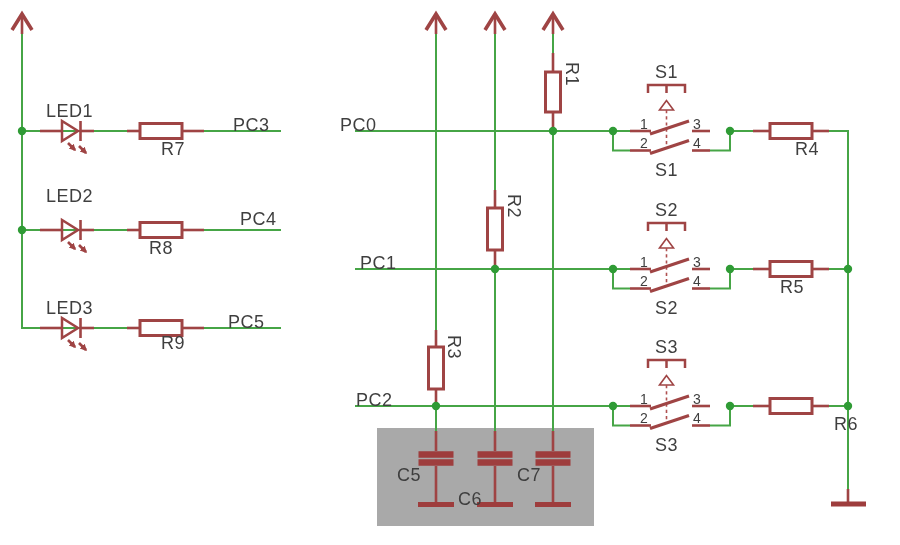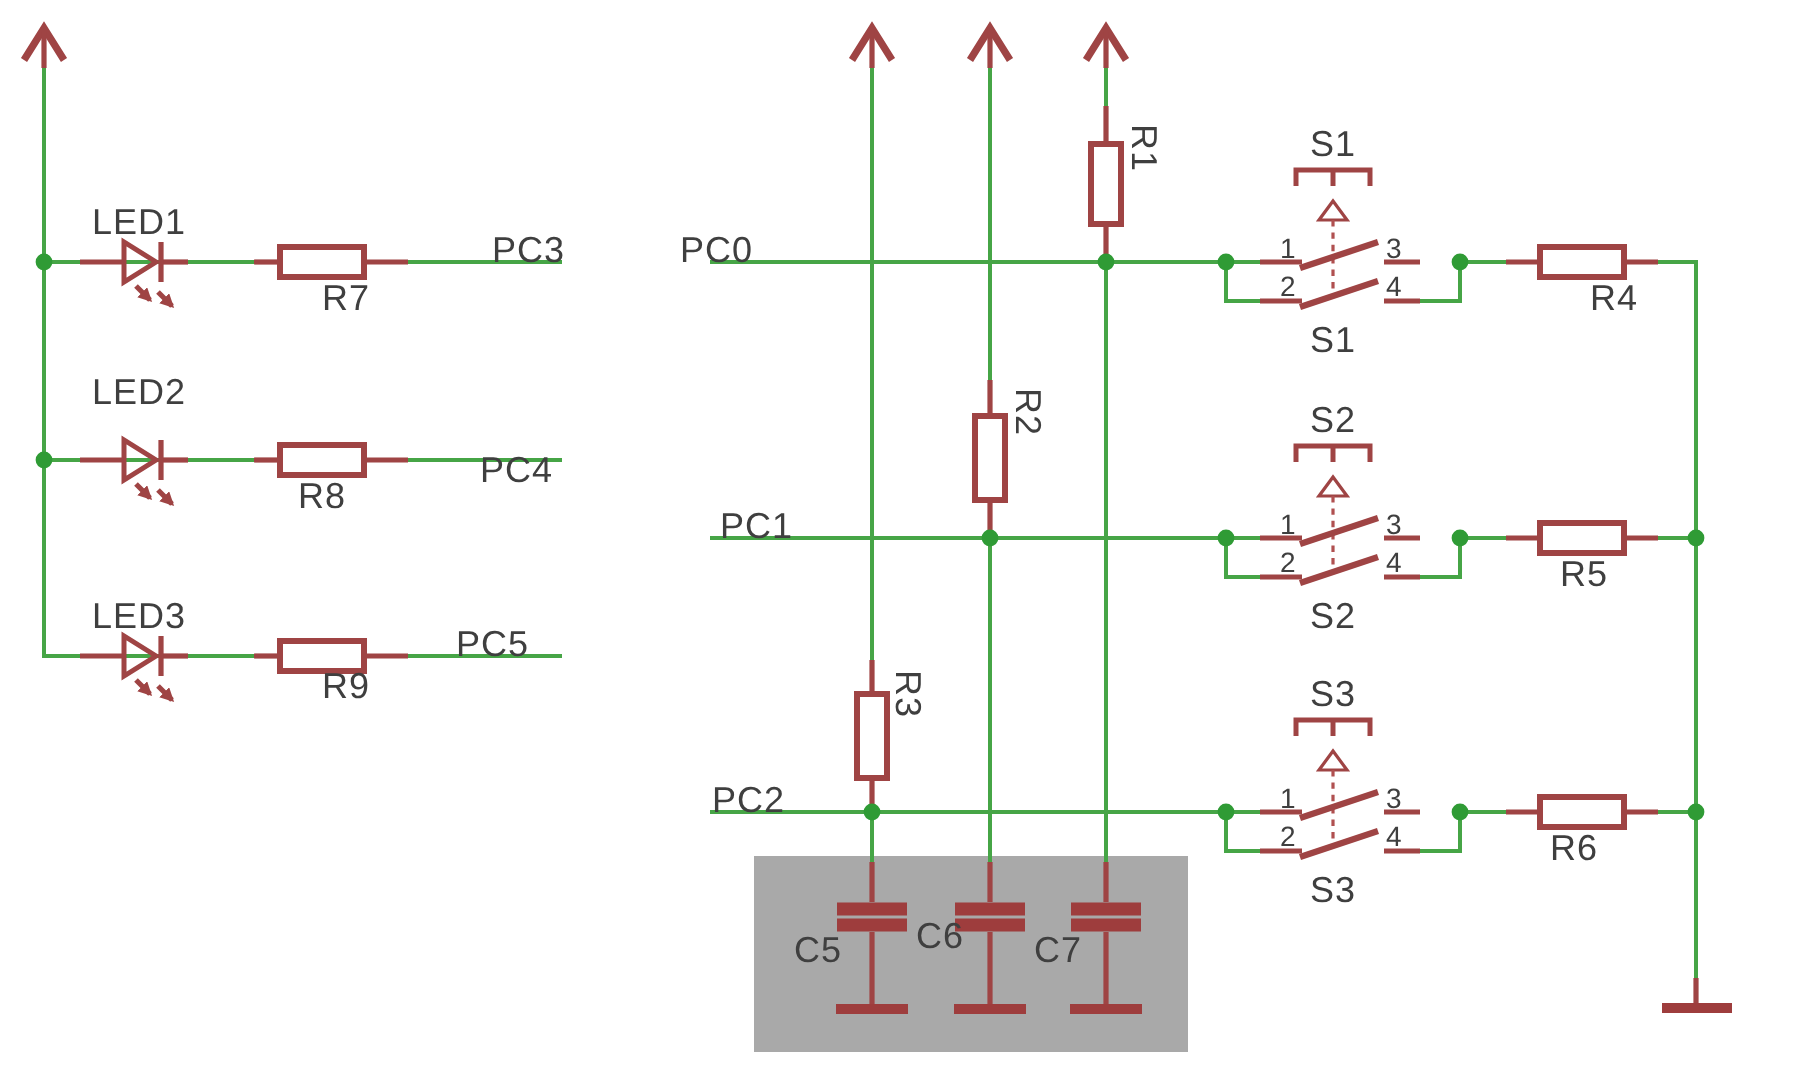--- a/index.html
+++ b/index.html
@@ -230,24 +230,24 @@
         <circle class="dot" cx="848" cy="269" r="4.2"></circle>
     <circle class="dot" cx="436" cy="406" r="4.2"></circle>
         <circle class="dot" cx="613" cy="406" r="4.2"></circle>
         <circle class="dot" cx="730" cy="406" r="4.2"></circle>
         <circle class="dot" cx="848" cy="406" r="4.2"></circle>
   </g>
 </svg>
 
 <div class="lbl" style="left:46px;top:102px">LED1</div>
 <div class="lbl" style="left:161px;top:140px">R7</div>
-<div class="lbl" style="left:246px;top:116px">PC3</div>
+<div class="lbl" style="left:233px;top:116px">PC3</div>
 <div class="lbl" style="left:46px;top:187px">LED2</div>
 <div class="lbl" style="left:149px;top:239px">R8</div>
-<div class="lbl" style="left:240px;top:226px">PC4</div>
+<div class="lbl" style="left:240px;top:210px">PC4</div>
 <div class="lbl" style="left:46px;top:299px">LED3</div>
 <div class="lbl" style="left:161px;top:334px">R9</div>
 <div class="lbl" style="left:228px;top:313px">PC5</div>
 
 <div class="lbl" style="left:340px;top:116px">PC0</div>
 <div class="lbl" style="left:360px;top:254px">PC1</div>
 <div class="lbl" style="left:356px;top:391px">PC2</div>
 
 <div class="lbl vlbl" style="left:581px;top:62px">R1</div>
 <div class="lbl vlbl" style="left:523px;top:194px">R2</div>
@@ -268,19 +268,19 @@
 <div class="lbl pin" style="left:693px;top:255px">3</div>
 <div class="lbl pin" style="left:640px;top:274px">2</div>
 <div class="lbl pin" style="left:693px;top:274px">4</div>
 <div class="lbl pin" style="left:640px;top:392px">1</div>
 <div class="lbl pin" style="left:693px;top:392px">3</div>
 <div class="lbl pin" style="left:640px;top:411px">2</div>
 <div class="lbl pin" style="left:693px;top:411px">4</div>
 
 <div class="lbl" style="left:795px;top:140px">R4</div>
 <div class="lbl" style="left:780px;top:278px">R5</div>
-<div class="lbl" style="left:775px;top:415px">R6</div>
+<div class="lbl" style="left:834px;top:415px">R6</div>
 
 <div class="lbl" style="left:397px;top:466px">C5</div>
-<div class="lbl" style="left:458px;top:459px">C6</div>
+<div class="lbl" style="left:458px;top:490px">C6</div>
 <div class="lbl" style="left:517px;top:466px">C7</div>
 
 </div>
 
 </body></html>

